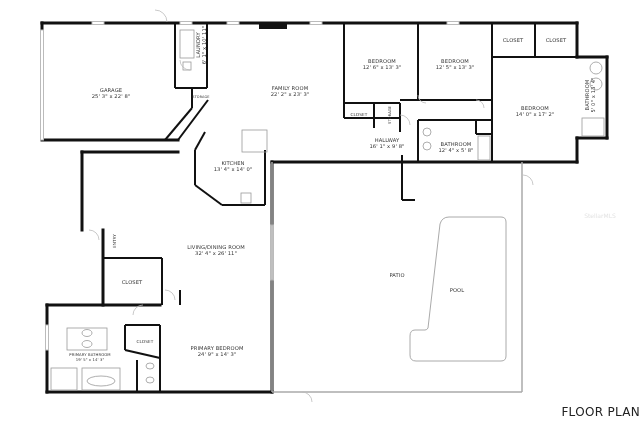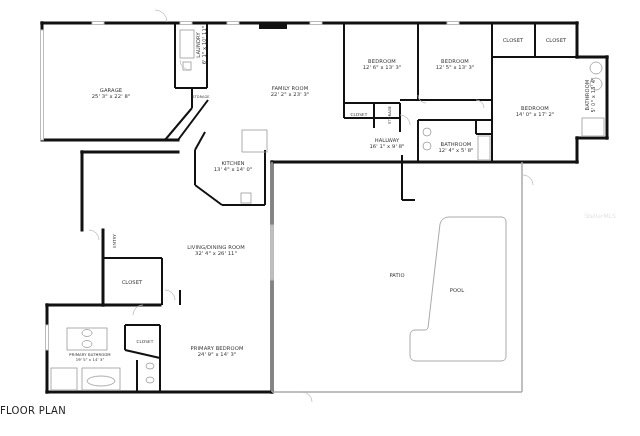--- a/index.html
+++ b/index.html
@@ -2,21 +2,21 @@
 <html><head>
 <meta charset="utf-8">
 <style>
   html, body { margin: 0; padding: 0; background: #ffffff; }
   body { width: 640px; height: 436px; position: relative; overflow: hidden; font-family: "DejaVu Sans", sans-serif; }
   #plan { position: absolute; left: 0; top: 0; width: 640px; height: 436px; }
   .lbl { position: absolute; text-align: center; color: #333; font-size: 5.2px; line-height: 6.4px; white-space: nowrap; transform: translate(-50%, -50%); letter-spacing: 0.1px; }
   .lbl .n { display: block; text-transform: uppercase; }
   .lbl .d { display: block; }
   .lbl.vert { transform: translate(-50%, -50%) rotate(-90deg); }
-  .title { position: absolute; left: 0; width: 640px; top: 405px; text-align: left; font-size: 10px; color: #222; letter-spacing: 0.3px; }
+  .title { position: absolute; left: 0; width: 640px; top: 405px; text-align: right; font-size: 12px; color: #222; letter-spacing: 0.3px; }
   .wm { position: absolute; left: 600px; top: 215px; font-size: 6px; color: #e3e3e3; transform: translate(-50%, -50%); }
 </style>
 </head>
 <body>
 
 <svg id="plan" viewBox="0 0 640 436" xmlns="http://www.w3.org/2000/svg">
   <g fill="none" stroke="#111" stroke-width="3" stroke-linecap="square">
 
     <line x1="42" y1="23" x2="577" y2="23"></line>
 

